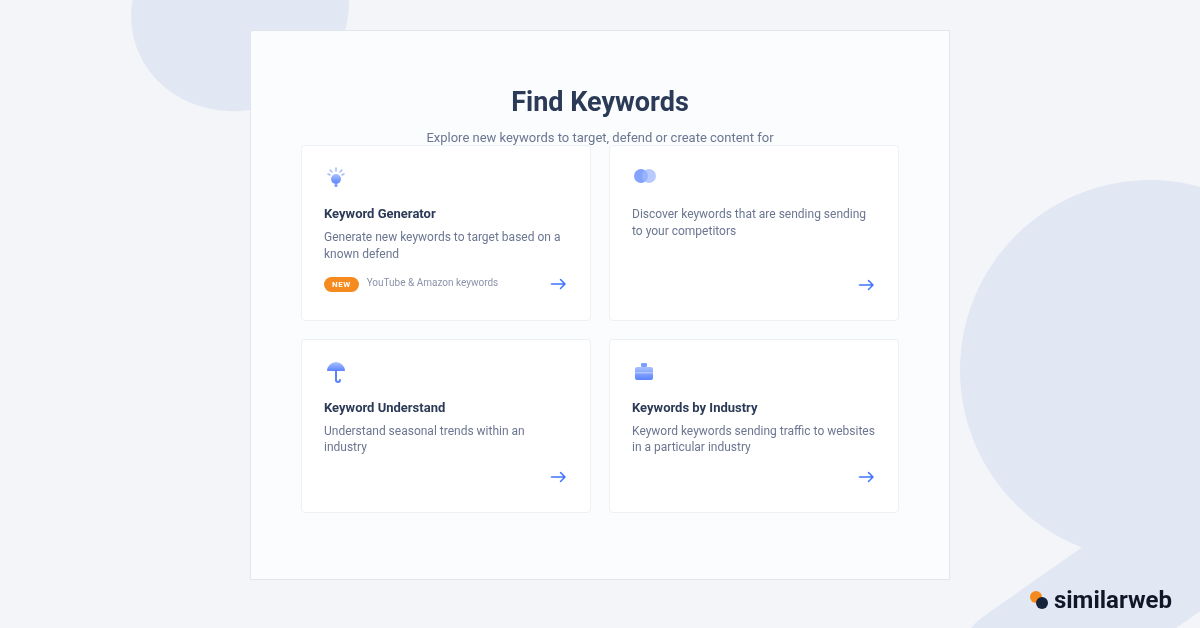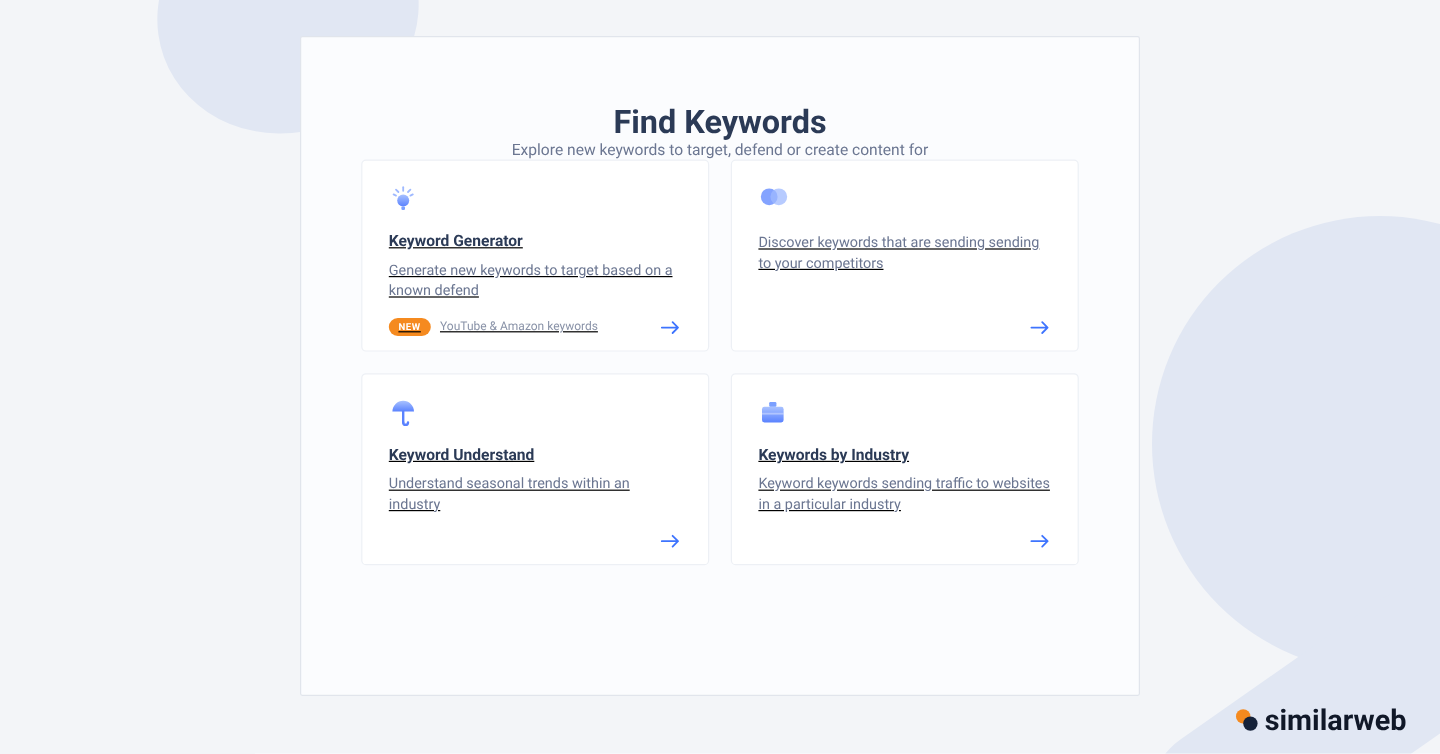--- a/index.html
+++ b/index.html
@@ -40,41 +40,41 @@
     background: #fbfcfe;
     border: 1px solid #e1e5ec;
     border-radius: 2px;
     padding: 55px 50px 30px;
   }
   .heading {
     text-align: center;
     font-size: 27px;
     font-weight: 700;
     color: #2b3a56;
+    margin-bottom: 12px;
   }
   .subheading {
     text-align: center;
     font-size: 13px;
     color: #6b7691;
   }
   .grid {
     display: grid;
     grid-template-columns: 1fr 1fr;
     gap: 18px;
   }
   .card {
     background: #ffffff;
     border: 1px solid #edf0f5;
     border-radius: 4px;
-    padding: 20px 22px 12px;
+    padding: 20px 22px 28px;
     display: flex;
     flex-direction: column;
     min-height: 160px;
     position: relative;
-    text-decoration: underline;
   }
   .card-icon { height: 26px; margin-bottom: 14px; }
   .card-title {
     font-size: 13px;
     font-weight: 700;
     color: #2b3a56;
     margin-bottom: 8px;
   }
   .card-desc {
     font-size: 12px;
@@ -82,21 +82,21 @@
     line-height: 1.4;
     flex: 0 0 auto;
   }
   .card-footer {
     margin-top: auto;
     display: flex;
     align-items: center;
     justify-content: space-between;
     padding-top: 14px;
   }
-  .badge-row { display: flex; align-items: center; gap: 8px; }
+  .badge-row { display: flex; gap: 8px; }
   .badge {
     background: #f58a1f;
     color: #fff;
     font-size: 8px;
     font-weight: 700;
     letter-spacing: 0.5px;
     padding: 3px 8px;
     border-radius: 10px;
   }
   .badge-text {

